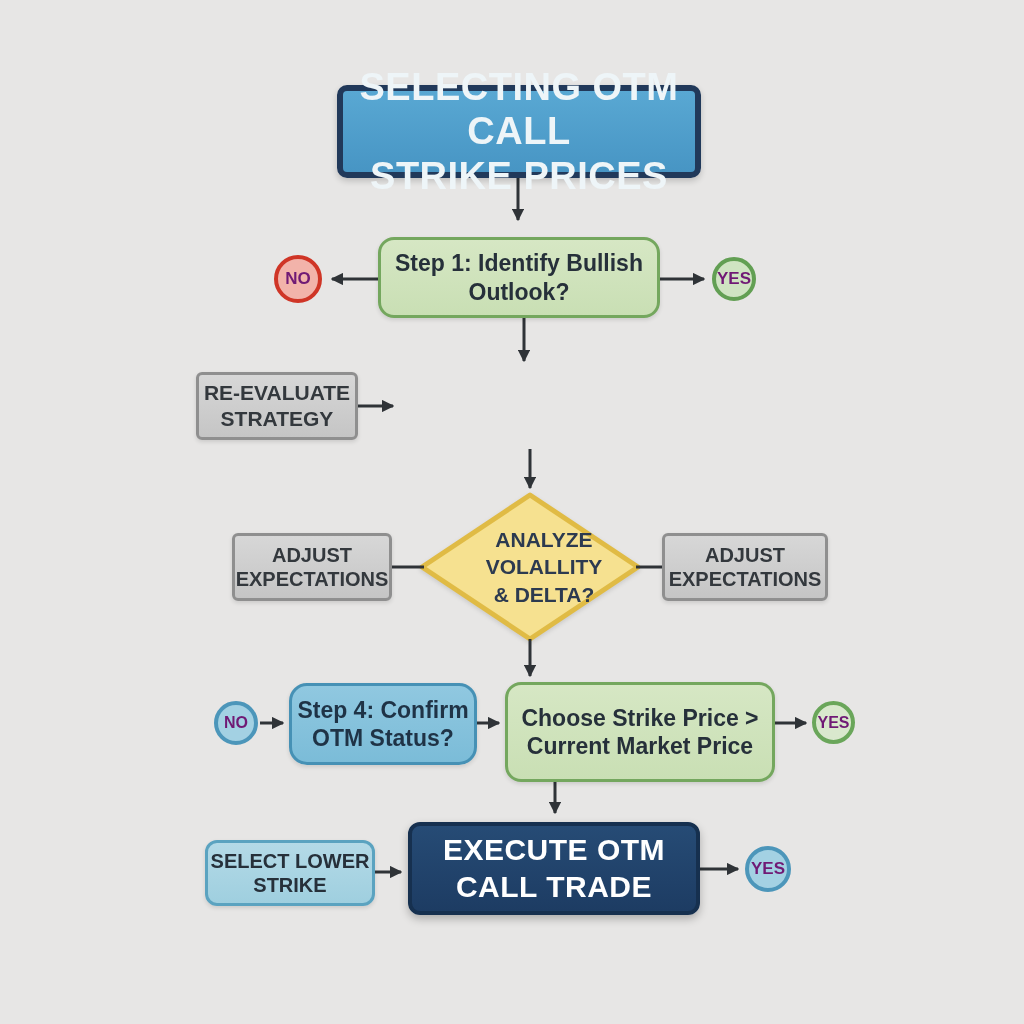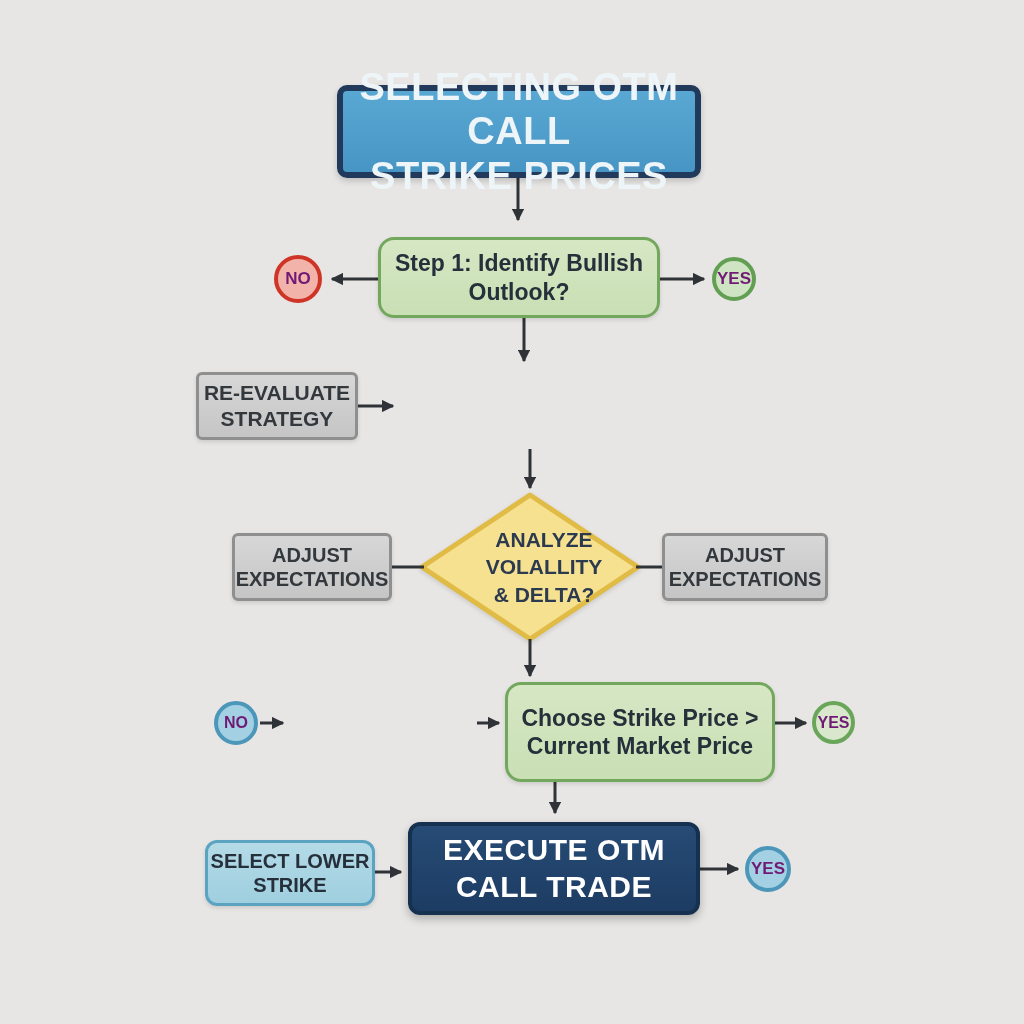--- a/index.html
+++ b/index.html
@@ -165,20 +165,22 @@
 
   <div class="node gray-box adjust-left-box">ADJUST
 EXPECTATIONS</div>
   <div class="node diamond-label">ANALYZE
 VOLALLITY
 &amp; DELTA?</div>
   <div class="node gray-box adjust-right-box">ADJUST
 EXPECTATIONS</div>
 
   <div class="node circle no4-circle">NO</div>
+  <div class="node step4-box">Step 4: Confirm
+OTM Status?</div>
   <div class="node green-box choose-box">Choose Strike Price &gt;
 Current Market Price</div>
   <div class="node circle yes4-circle">YES</div>
 
   <div class="node select-lower-box">SELECT LOWER
 STRIKE</div>
   <div class="node execute-box">EXECUTE OTM
 CALL TRADE</div>
   <div class="node circle yes-exec-circle">YES</div>
 

